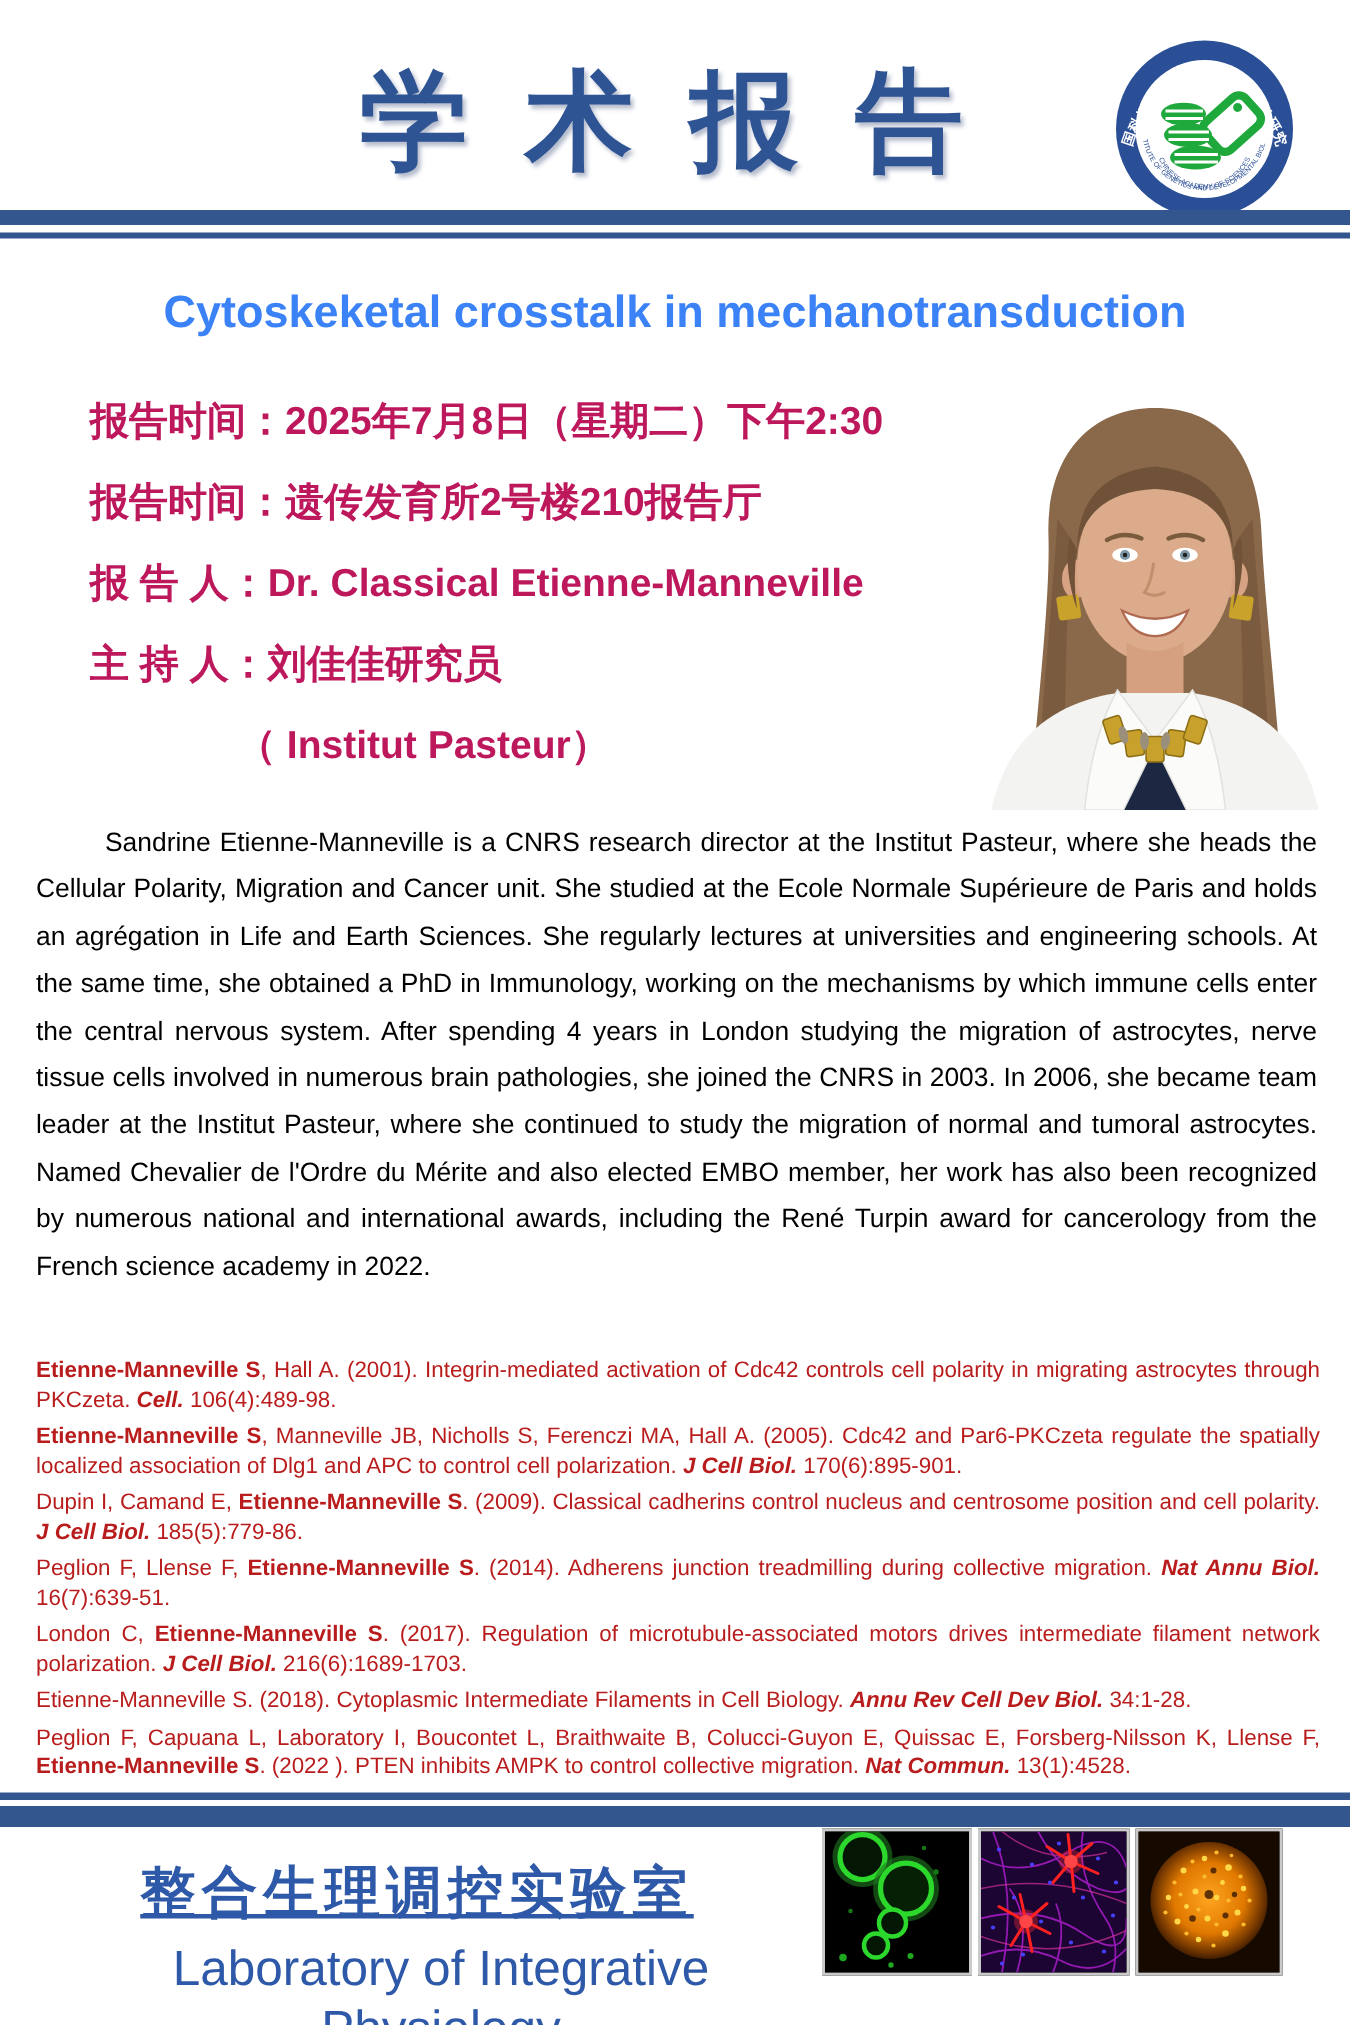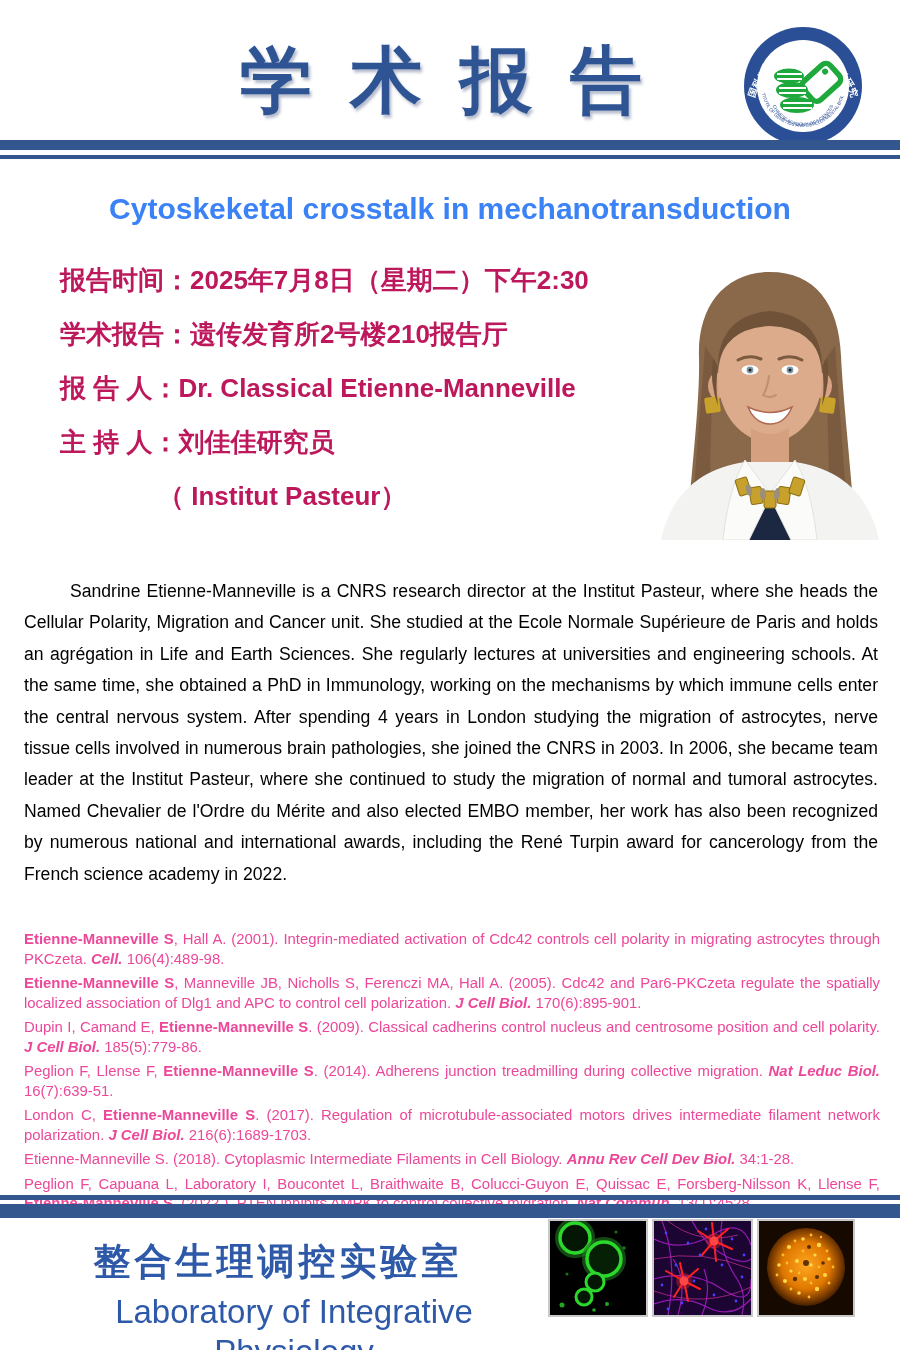--- a/index.html
+++ b/index.html
@@ -29,34 +29,34 @@
     font-size:30px;font-weight:bold;color:#3b82f6;letter-spacing:0px;
   }
   
   .info{top:266px;left:60px;width:590px;color:#be185d;}
   .info-line{font-size:26px;font-weight:bold;line-height:28px;margin-bottom:26px;white-space:nowrap;}
   .info-line.indent{padding-left:98px;}
   
   .portrait{top:266px;left:645px;width:250px;height:274px;}
   
   .bio{
-    top:576px;left:24px;width:854px;
+    top:546px;left:24px;width:854px;
     font-size:17.6px;line-height:31.4px;color:#000;
     text-align:justify;text-indent:46px;
   }
   
-  .refs{top:930px;left:24px;width:856px;font-size:14.9px;line-height:19.5px;color:#ec4899;text-align:justify;}
+  .refs{top:905px;left:24px;width:856px;font-size:14.9px;line-height:19.5px;color:#b91c1c;text-align:justify;}
   .refs p{margin:0 0 5px 0;}
   .refs .b{font-weight:bold;}
   .refs .bi{font-weight:bold;font-style:italic;}
   
   .footer-text{top:1238px;left:0;width:556px;text-align:center;color:#2E59A8;}
   .lab-cn{
     font-size:37px;font-weight:bold;letter-spacing:4px;line-height:46px;
-    font-family:"DejaVu Serif","Liberation Serif",serif;margin:0 0 8px 0;
+    font-family:"DejaVu Serif","Liberation Serif",serif;margin:0 0 8px 0;text-decoration:underline;
   }
   .lab-en{font-size:33px;font-weight:normal;line-height:40px;margin:0;padding-left:32px;}
   .micro{top:1219px;height:98px;border:2px solid #C9C9C9;box-sizing:border-box;background:#000;}
   .micro-1{left:548px;width:100px;}
   .micro-2{left:652px;width:101px;}
   .micro-3{left:757px;width:98px;}
   svg{display:block;}
 </style>
 </head>
 <body>
@@ -103,21 +103,21 @@
   </svg>
 </div>
 
 <div class="abs rule rule-top-thick"></div>
 <div class="abs rule rule-top-thin"></div>
 
 <div class="abs sem-title">Cytoskeketal crosstalk in mechanotransduction</div>
 
 <div class="abs info">
   <div class="info-line">报告时间：2025年7月8日（星期二）下午2:30</div>
-  <div class="info-line">学术报告：遗传发育所2号楼210报告厅</div>
+  <div class="info-line">报告时间：遗传发育所2号楼210报告厅</div>
   <div class="info-line">报 告 人：Dr. Classical Etienne-Manneville</div>
   <div class="info-line">主 持 人：刘佳佳研究员</div>
   <div class="info-line indent">（ Institut Pasteur）</div>
 </div>
 
 <div class="abs portrait">
   <svg width="250" height="274" viewBox="0 0 250 274">
     <rect width="250" height="274" fill="#FFFFFF"></rect>
 
     <path d="M125,6 C80,6 52,40 54,92 C55,132 48,192 41,274 L211,274 C205,192 198,132 196,90 C194,38 170,6 125,6 Z" fill="#8A684A"></path>
@@ -170,21 +170,21 @@
     </g>
   </svg>
 </div>
 
 <div class="abs bio">Sandrine Etienne-Manneville is a CNRS research director at the Institut Pasteur, where she heads the Cellular Polarity, Migration and Cancer unit. She studied at the Ecole Normale Supérieure de Paris and holds an agrégation in Life and Earth Sciences. She regularly lectures at universities and engineering schools. At the same time, she obtained a PhD in Immunology, working on the mechanisms by which immune cells enter the central nervous system. After spending 4 years in London studying the migration of astrocytes, nerve tissue cells involved in numerous brain pathologies, she joined the CNRS in 2003. In 2006, she became team leader at the Institut Pasteur, where she continued to study the migration of normal and tumoral astrocytes. Named Chevalier de l'Ordre du Mérite and also elected EMBO member, her work has also been recognized by numerous national and international awards, including the René Turpin award for cancerology from the French science academy in 2022.</div>
 
 <div class="abs refs">
     <p><span class="b">Etienne-Manneville S</span><span>, Hall A. (2001). Integrin-mediated activation of Cdc42 controls cell polarity in migrating astrocytes through PKCzeta. </span><span class="bi">Cell.</span><span> 106(4):489-98.</span></p>
     <p><span class="b">Etienne-Manneville S</span><span>, Manneville JB, Nicholls S, Ferenczi MA, Hall A. (2005). Cdc42 and Par6-PKCzeta regulate the spatially localized association of Dlg1 and APC to control cell polarization. </span><span class="bi">J Cell Biol.</span><span> 170(6):895-901.</span></p>
     <p><span>Dupin I, Camand E, </span><span class="b">Etienne-Manneville S</span><span>. (2009). Classical cadherins control nucleus and centrosome position and cell polarity. </span><span class="bi">J Cell Biol.</span><span> 185(5):779-86.</span></p>
-    <p><span>Peglion F, Llense F, </span><span class="b">Etienne-Manneville S</span><span>. (2014). Adherens junction treadmilling during collective migration. </span><span class="bi">Nat Leduc Biol.</span><span> 16(7):639-51.</span></p>
+    <p><span>Peglion F, Llense F, </span><span class="b">Etienne-Manneville S</span><span>. (2014). Adherens junction treadmilling during collective migration. </span><span class="bi">Nat Annu Biol.</span><span> 16(7):639-51.</span></p>
     <p><span>London C, </span><span class="b">Etienne-Manneville S</span><span>. (2017). Regulation of microtubule-associated motors drives intermediate filament network polarization. </span><span class="bi">J Cell Biol.</span><span> 216(6):1689-1703.</span></p>
     <p><span>Etienne-Manneville S. (2018). Cytoplasmic Intermediate Filaments in Cell Biology. </span><span class="bi">Annu Rev Cell Dev Biol.</span><span> 34:1-28.</span></p>
     <p><span>Peglion F, Capuana L, Laboratory I, Boucontet L, Braithwaite B, Colucci-Guyon E, Quissac E, Forsberg-Nilsson K, Llense F, </span><span class="b">Etienne-Manneville S</span><span>. (2022 ). PTEN inhibits AMPK to control collective migration. </span><span class="bi">Nat Commun.</span><span> 13(1):4528.</span></p>
   </div>
 
 <div class="abs rule rule-bot-thin"></div>
 <div class="abs rule rule-bot-thick"></div>
 
 <div class="abs footer-text">
   <p class="lab-cn">整合生理调控实验室</p>

